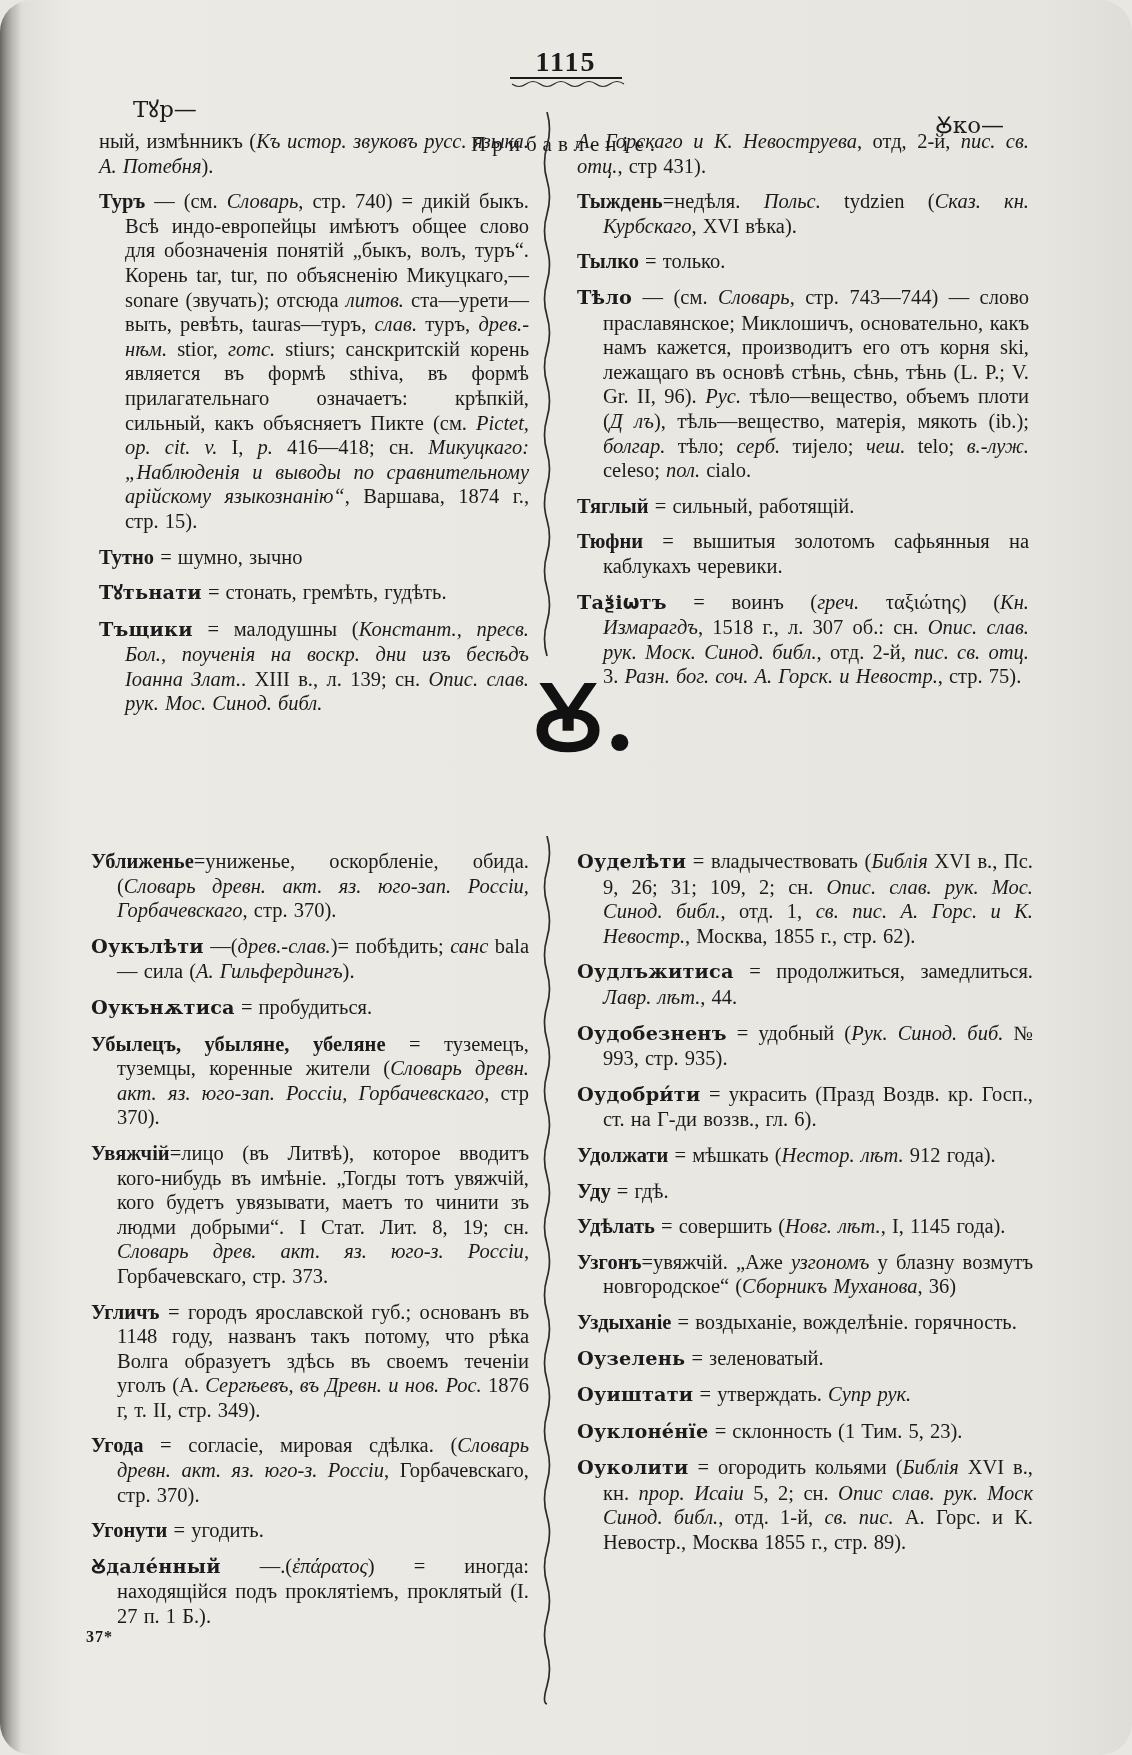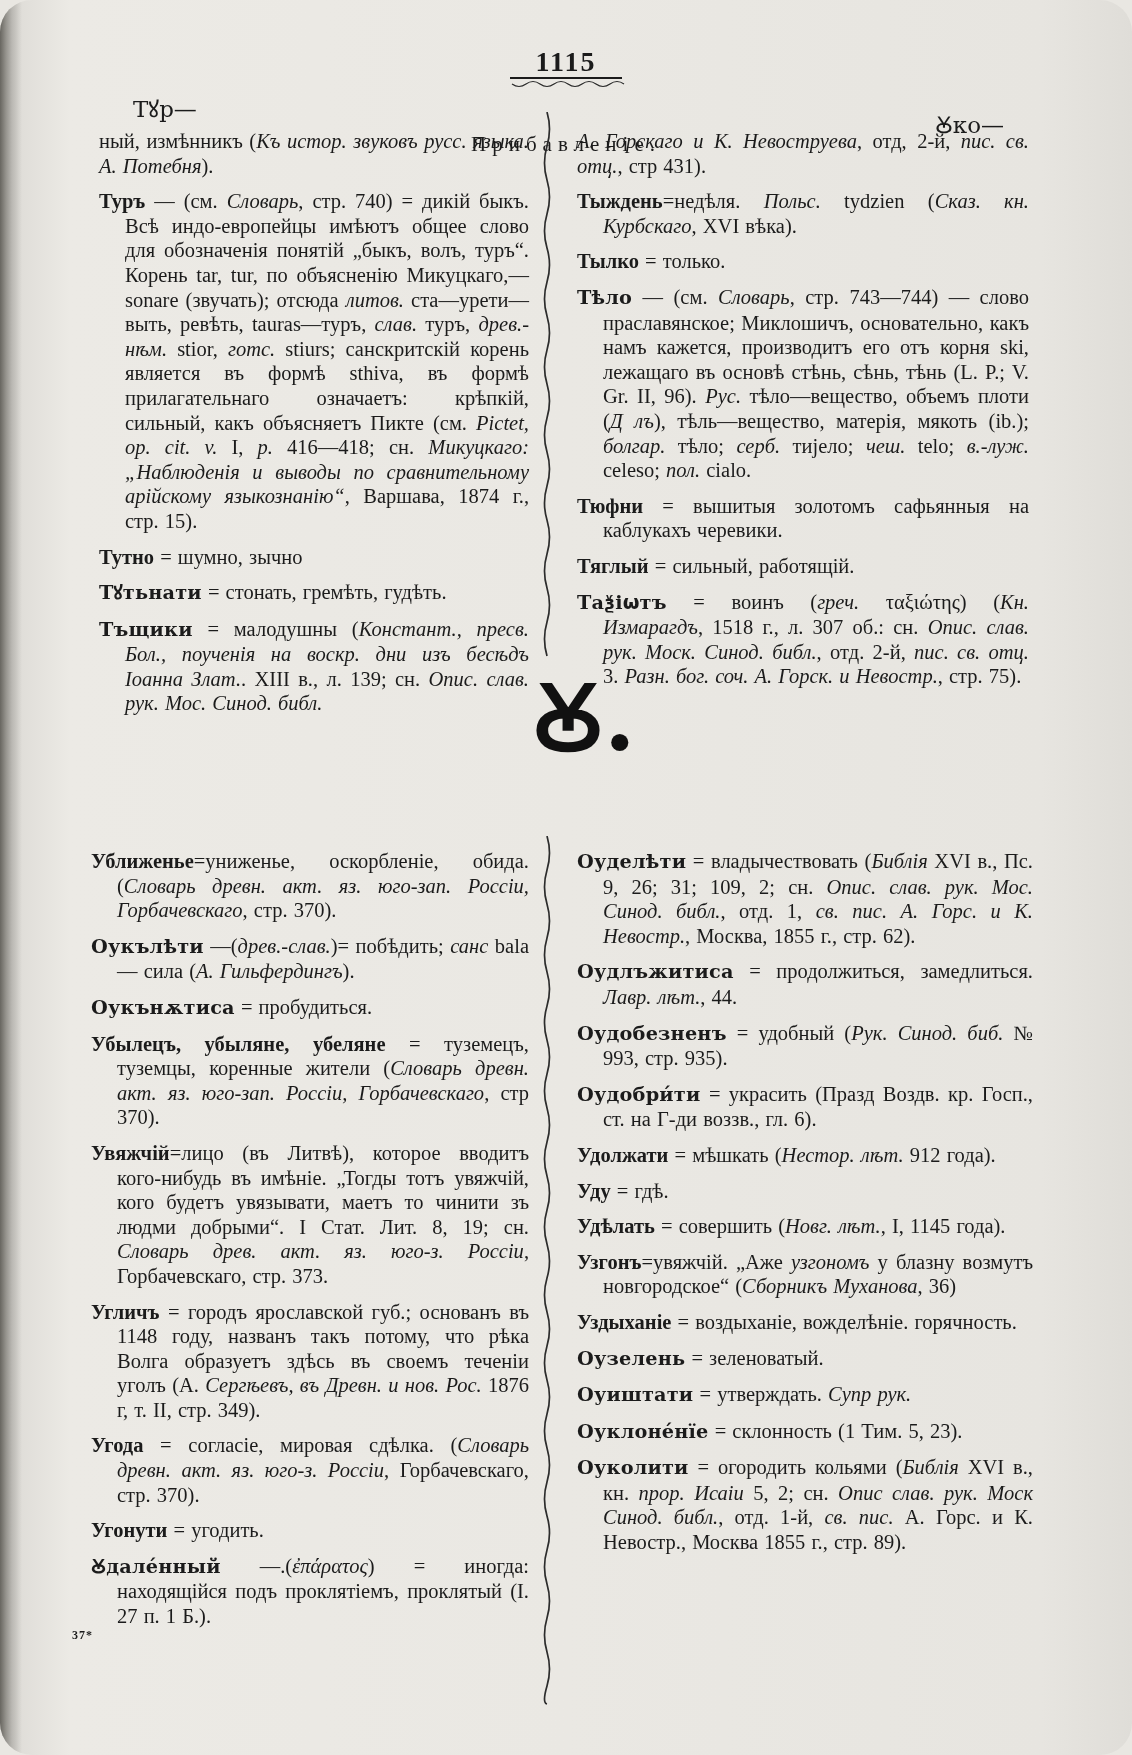--- a/index.html
+++ b/index.html
@@ -40,21 +40,21 @@
   .gk { font-style:italic; }
   .divider { position:absolute; }
   .divider-top    { left:541px; top:112px; }
   .divider-bottom { left:541px; top:836px; }
   .section-initial-wrap { position:absolute; top:658px; left:0; width:100%; text-align:center; }
   .section-initial {
     display:inline-block; transform:translateX(18px);
     font-family:"DejaVu Serif","DejaVu Sans",serif;
     font-size:92px; line-height:120px; font-weight:700; color:#111;
   }
-  .footer-mark { position:absolute; left:72px; top:1628px; font-size:12px; font-weight:600; letter-spacing:1px; }
+  .footer-mark { position:absolute; left:86px; top:1628px; font-size:16px; font-weight:600; letter-spacing:1px; }
 </style>
 </head>
 <body>
 
 <div class="page">
 
   <div class="scan-edge"></div>
 
   <div class="pagenum-wrap">
     <span class="pagenum">1115</span>
@@ -77,22 +77,22 @@
       <p class="entry"><span class="hw">Туръ</span><span> — (см. </span><span class="it">Словарь</span><span>, стр. 740) = дикій быкъ. Всѣ индо-европейцы имѣютъ общее слово для обозначенія понятій „быкъ, волъ, туръ“. Корень tar, tur, по объясненію Микуцкаго,—sonare (звучать); отсюда </span><span class="it">литов.</span><span> ста—урети—выть, ревѣть, tauras—туръ, </span><span class="it">слав.</span><span> туръ, </span><span class="it">древ.-нѣм.</span><span> stior, </span><span class="it">готс.</span><span> stiurs; санскритскій корень является въ формѣ sthiva, въ формѣ прилагательнаго означаетъ: крѣпкій, сильный, какъ объясняетъ Пикте (см. </span><span class="it">Pictet, op. cit. v.</span><span> I, </span><span class="it">p.</span><span> 416—418; сн. </span><span class="it">Микуцкаго: „Наблюденія и выводы по сравнительному арійскому языкознанію“</span><span>, Варшава, 1874 г., стр. 15).</span></p>
       <p class="entry"><span class="hw">Тутно</span><span> = шумно, зычно</span></p>
       <p class="entry"><span class="hw cs">Тꙋтьнати</span><span> = стонать, гремѣть, гудѣть.</span></p>
       <p class="entry"><span class="hw cs">Тъщики</span><span> = малодушны (</span><span class="it">Констант., пресв. Бол., поученія на воскр. дни изъ бесѣдъ Іоанна Злат.</span><span>. XIII в., л. 139; сн. </span><span class="it">Опис. слав. рук. Мос. Синод. библ.</span></p>
     </div>
   <div class="col col-top-right">
       <p class="entry cont"><span class="it">А. Горскаго и К. Невоструева</span><span>, отд, 2-й, </span><span class="it">пис. св. отц.</span><span>, стр 431).</span></p>
       <p class="entry"><span class="hw">Тыждень</span><span>=недѣля. </span><span class="it">Польс.</span><span> tydzien (</span><span class="it">Сказ. кн. Курбскаго</span><span>, XVI вѣка).</span></p>
       <p class="entry"><span class="hw">Тылко</span><span> = только.</span></p>
       <p class="entry"><span class="hw cs">Тѣло</span><span> — (см. </span><span class="it">Словарь</span><span>, стр. 743—744) — слово праславянское; Миклошичъ, основательно, какъ намъ кажется, производитъ его отъ корня ski, лежащаго въ основѣ стѣнь, сѣнь, тѣнь (L. P.; V. Gr. II, 96). </span><span class="it">Рус.</span><span> тѣло—вещество, объемъ плоти (</span><span class="it">Д лъ</span><span>), тѣль—вещество, матерія, мякоть (ib.); </span><span class="it">болгар.</span><span> тѣло; </span><span class="it">серб.</span><span> тијело; </span><span class="it">чеш.</span><span> telo; </span><span class="it">в.-луж.</span><span> celeso; </span><span class="it">пол.</span><span> cialo.</span></p>
+      <p class="entry"><span class="hw">Тяглый</span><span> = сильный, работящій.</span></p>
       <p class="entry"><span class="hw">Тюфни</span><span> = вышитыя золотомъ сафьянныя на каблукахъ черевики.</span></p>
-      <p class="entry"><span class="hw">Тяглый</span><span> = сильный, работящій.</span></p>
       <p class="entry"><span class="hw cs">Таѯіѡтъ</span><span> = воинъ (</span><span class="it">греч.</span><span> ταξιώτης) (</span><span class="it">Кн. Измарагдъ</span><span>, 1518 г., л. 307 об.: сн. </span><span class="it">Опис. слав. рук. Моск. Синод. библ.</span><span>, отд. 2-й, </span><span class="it">пис. св. отц.</span><span> 3. </span><span class="it">Разн. бог. соч. А. Горск. и Невостр.</span><span>, стр. 75).</span></p>
     </div>
 
   <div class="section-initial-wrap">
     <span class="section-initial">Ꙋ.</span>
   </div>
 
   <svg class="divider divider-bottom" width="12" height="870" viewBox="0 0 12 870">
     <path d="M6 0 Q11 17 6 34 T6 68 T6 102 T6 136 T6 170 T6 204 T6 238 T6 272 T6 306 T6 340 T6 374 T6 408 T6 442 T6 476 T6 510 T6 544 T6 578 T6 612 T6 646 T6 680 T6 714 T6 748 T6 782 T6 816 T6 850 T6 868" stroke="#2c2c2c" stroke-width="1.7" fill="none"></path>
   </svg>

